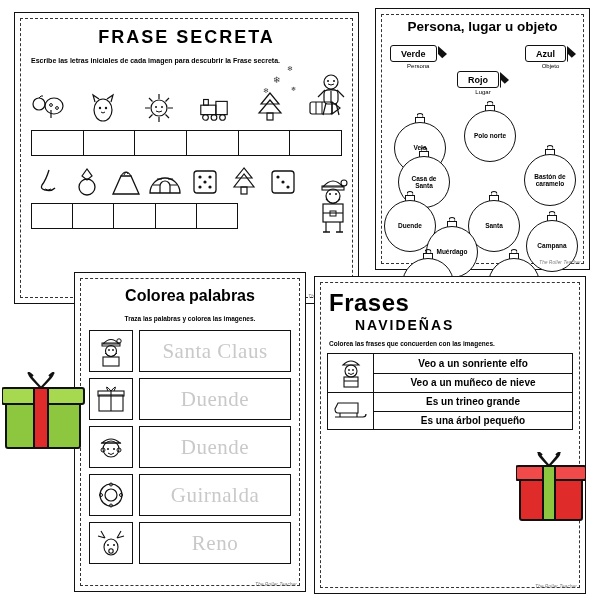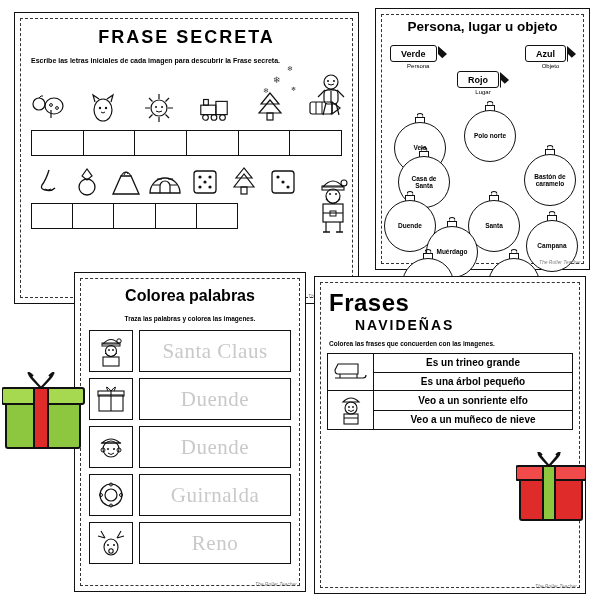--- a/index.html
+++ b/index.html
@@ -595,48 +595,48 @@
 
 <div class="sheet" id="sheet-frases">
   <div class="inner-border"></div>
   <div class="title1">Frases</div>
   <div class="title2">NAVIDEÑAS</div>
   <div class="instr">Colorea las frases que concuerden con las imagenes.</div>
 
   <div class="phrase-wrap">
     <div class="phrase-row">
       <div class="phrase-pic">
-        <svg width="36" height="26" viewBox="0 0 36 26">
-            <path d="M5 5 h20 v10 h-20 q-3 0 -3 -4 Z" fill="none" stroke="#111" stroke-width="1.1"></path>
-            <path d="M2 19 h28 q3 0 3 -3" fill="none" stroke="#111" stroke-width="1.2"></path>
-            <path d="M7 15 v4 M24 15 v4" stroke="#111" stroke-width="1.1"></path>
-          </svg>
-      </div>
-      <div class="phrase-sub">
-        <div class="phrase-text">Es un trineo grande</div>
-        <div class="phrase-text">Es una árbol pequeño</div>
-      </div>
-    </div>
-    <div class="phrase-row">
-      <div class="phrase-pic">
         <svg width="34" height="38" viewBox="0 0 34 38">
             <path d="M9 11 q8 -8 16 0 Z" fill="none" stroke="#111" stroke-width="1.1"></path>
             <circle cx="17" cy="17" r="6" fill="none" stroke="#111" stroke-width="1.1"></circle>
             <circle cx="15" cy="16" r=".9" fill="#111"></circle>
             <circle cx="19" cy="16" r=".9" fill="#111"></circle>
             <path d="M14 19 q3 3 6 0" fill="none" stroke="#111" stroke-width="1"></path>
             <rect x="10" y="23" width="14" height="10" fill="none" stroke="#111" stroke-width="1.1"></rect>
             <path d="M10 27 h14" stroke="#111" stroke-width="1"></path>
           </svg>
       </div>
       <div class="phrase-sub">
         <div class="phrase-text">Veo a un sonriente elfo</div>
         <div class="phrase-text">Veo a un muñeco de nieve</div>
       </div>
     </div>
+    <div class="phrase-row">
+      <div class="phrase-pic">
+        <svg width="36" height="26" viewBox="0 0 36 26">
+            <path d="M5 5 h20 v10 h-20 q-3 0 -3 -4 Z" fill="none" stroke="#111" stroke-width="1.1"></path>
+            <path d="M2 19 h28 q3 0 3 -3" fill="none" stroke="#111" stroke-width="1.2"></path>
+            <path d="M7 15 v4 M24 15 v4" stroke="#111" stroke-width="1.1"></path>
+          </svg>
+      </div>
+      <div class="phrase-sub">
+        <div class="phrase-text">Es un trineo grande</div>
+        <div class="phrase-text">Es una árbol pequeño</div>
+      </div>
+    </div>
   </div>
 
   <div class="credit">The Roller Teacher</div>
 </div>
 
 <svg id="gift-left" viewBox="0 0 84 82">
   <rect x="4" y="26" width="74" height="50" rx="2" fill="#8dc63f" stroke="#111" stroke-width="2"></rect>
   <rect x="0" y="16" width="82" height="16" rx="2" fill="#a6d94f" stroke="#111" stroke-width="2"></rect>
   <rect x="32" y="16" width="14" height="60" fill="#e02b2b" stroke="#111" stroke-width="2"></rect>
   <path d="M39 16 q-18 -18 -8 -12 q-12 -10 8 12" fill="#e02b2b" stroke="#111" stroke-width="2"></path>

